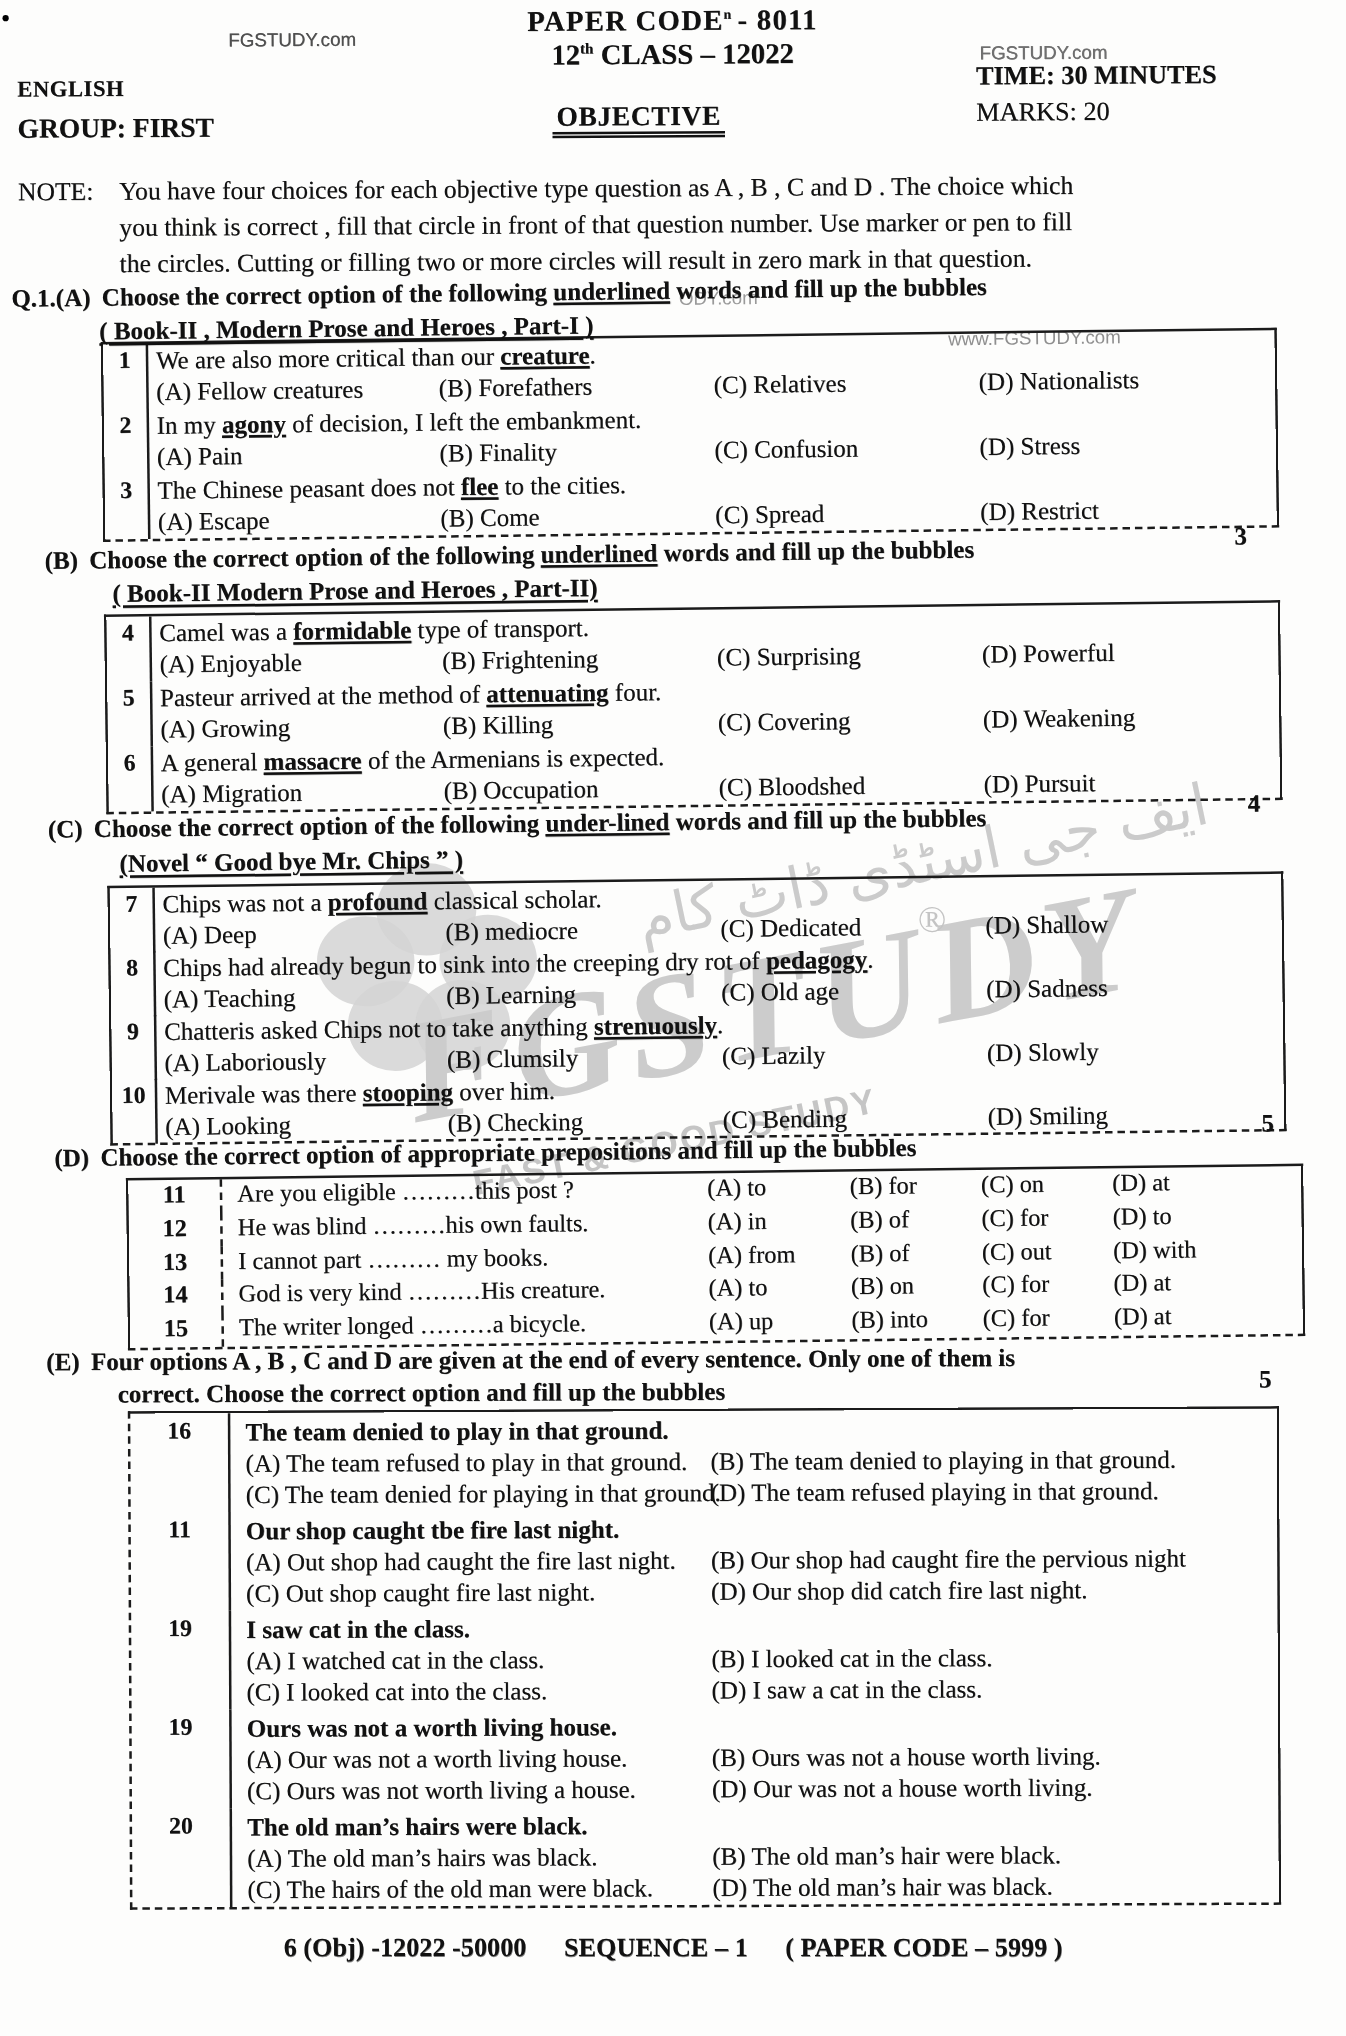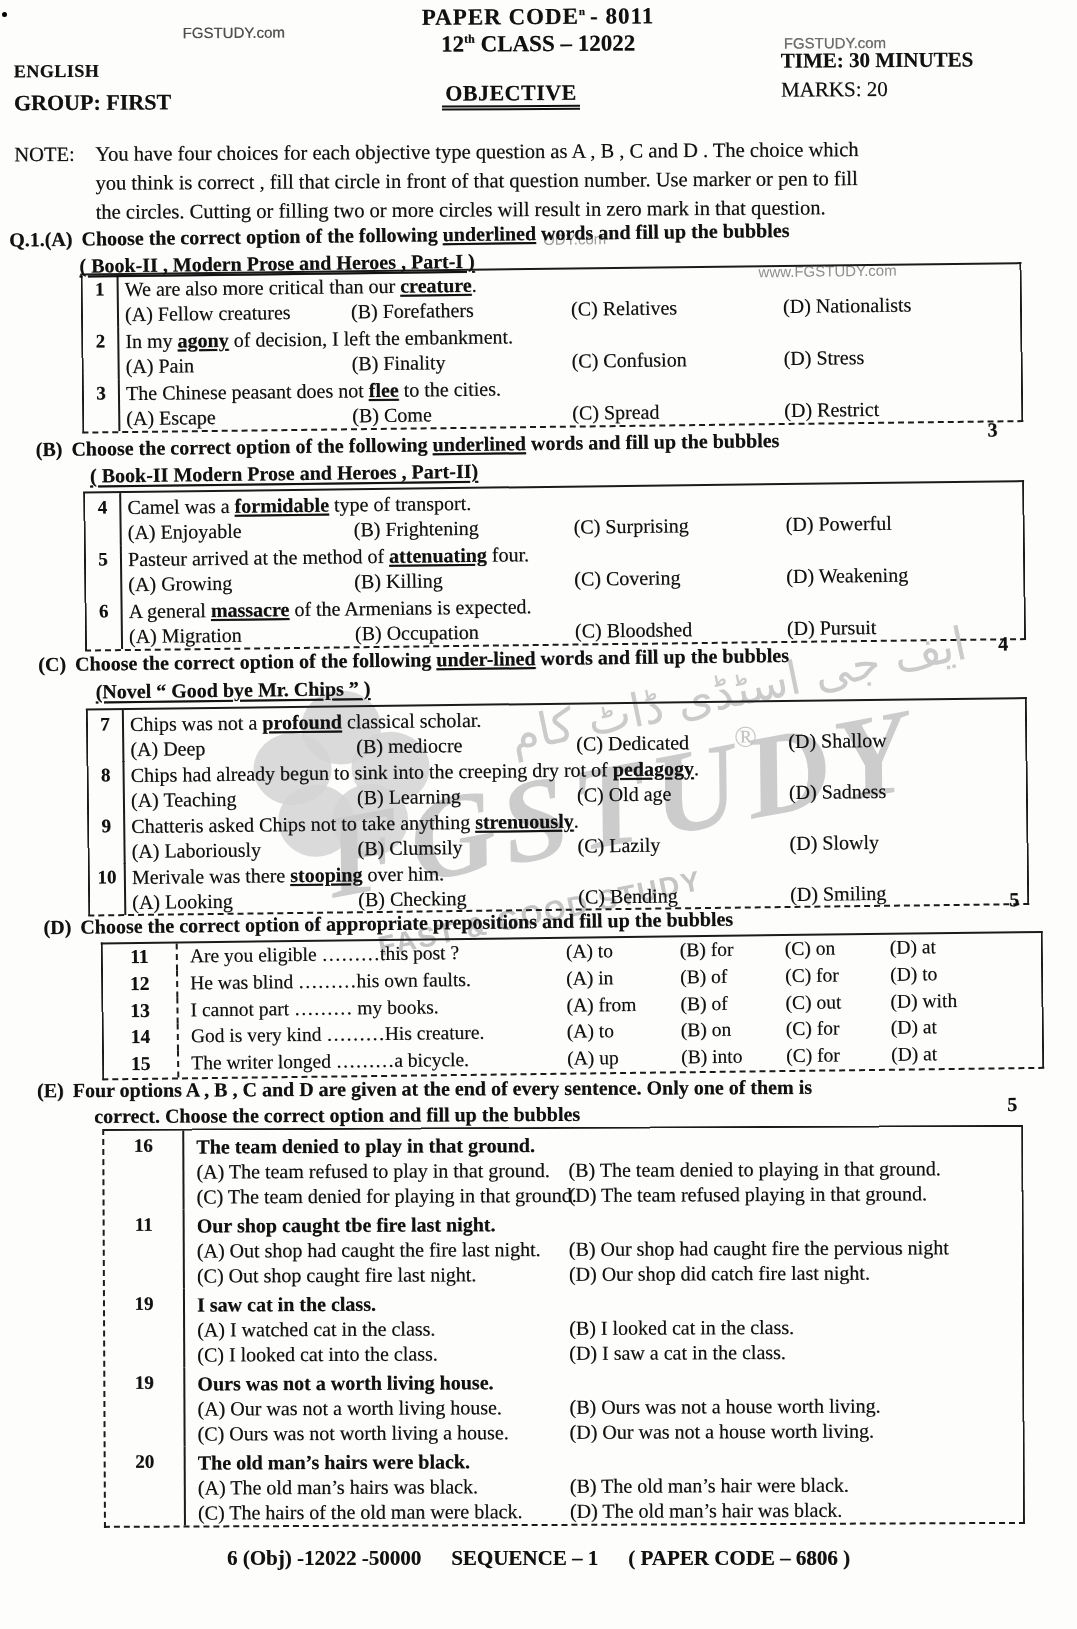--- a/index.html
+++ b/index.html
@@ -397,15 +397,15 @@
               <span class="opt">(D) The old man’s hair was black.</span>
             </div>
           </div>
         </div>
       </div>
   </div>
 
   <div class="footer">
     <span>6 (Obj) -12022 -50000</span>
     <span>SEQUENCE – 1</span>
-    <span>( PAPER CODE – 6806 )</span>
+    <span>( PAPER CODE – 5999 )</span>
   </div>
 </div>
 
 </body></html>

